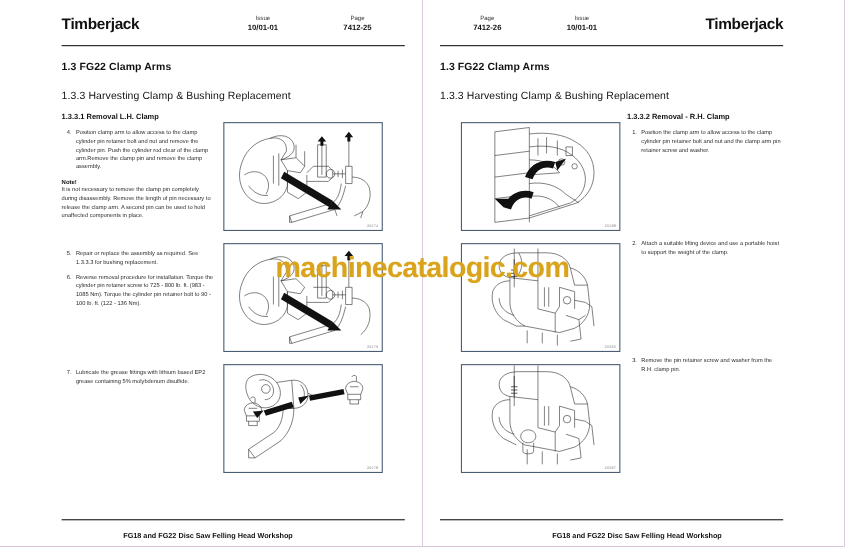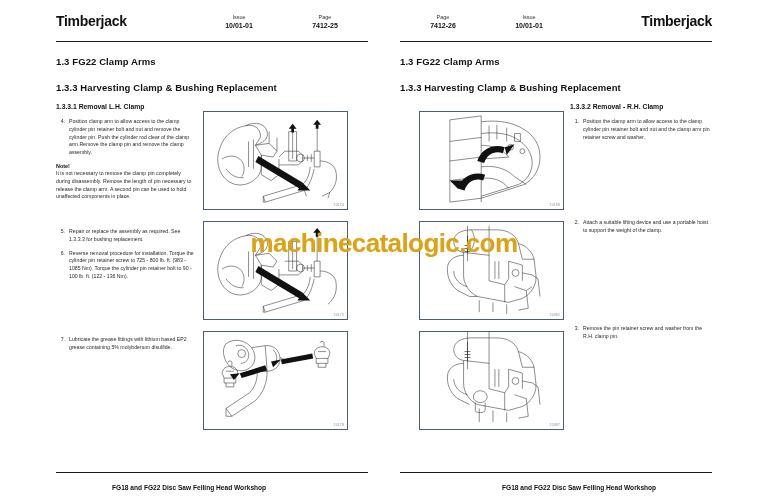--- a/index.html
+++ b/index.html
@@ -31,21 +31,21 @@
   }
   .rule-left  { left: 56px; width: 312px; }
   .rule-right { left: 16px; width: 312px; }
 
   
   .h-sec {
     position: absolute; font-size: 9.5px; font-weight: bold; color: #111;
     letter-spacing: 0.1px; white-space: nowrap;
   }
   .h-sub {
-    position: absolute; font-size: 9.5px; font-weight: bold; color: #111;
+    position: absolute; font-size: 9.5px; font-weight: normal; color: #111;
     letter-spacing: 0.1px; white-space: nowrap;
   }
   .h-subsub {
     position: absolute; font-size: 6.8px; font-weight: bold; color: #111;
     white-space: nowrap;
   }
 
   
   .txtcol { position: absolute; }
   .step { position: relative; display: flex; margin-bottom: 6px; }

